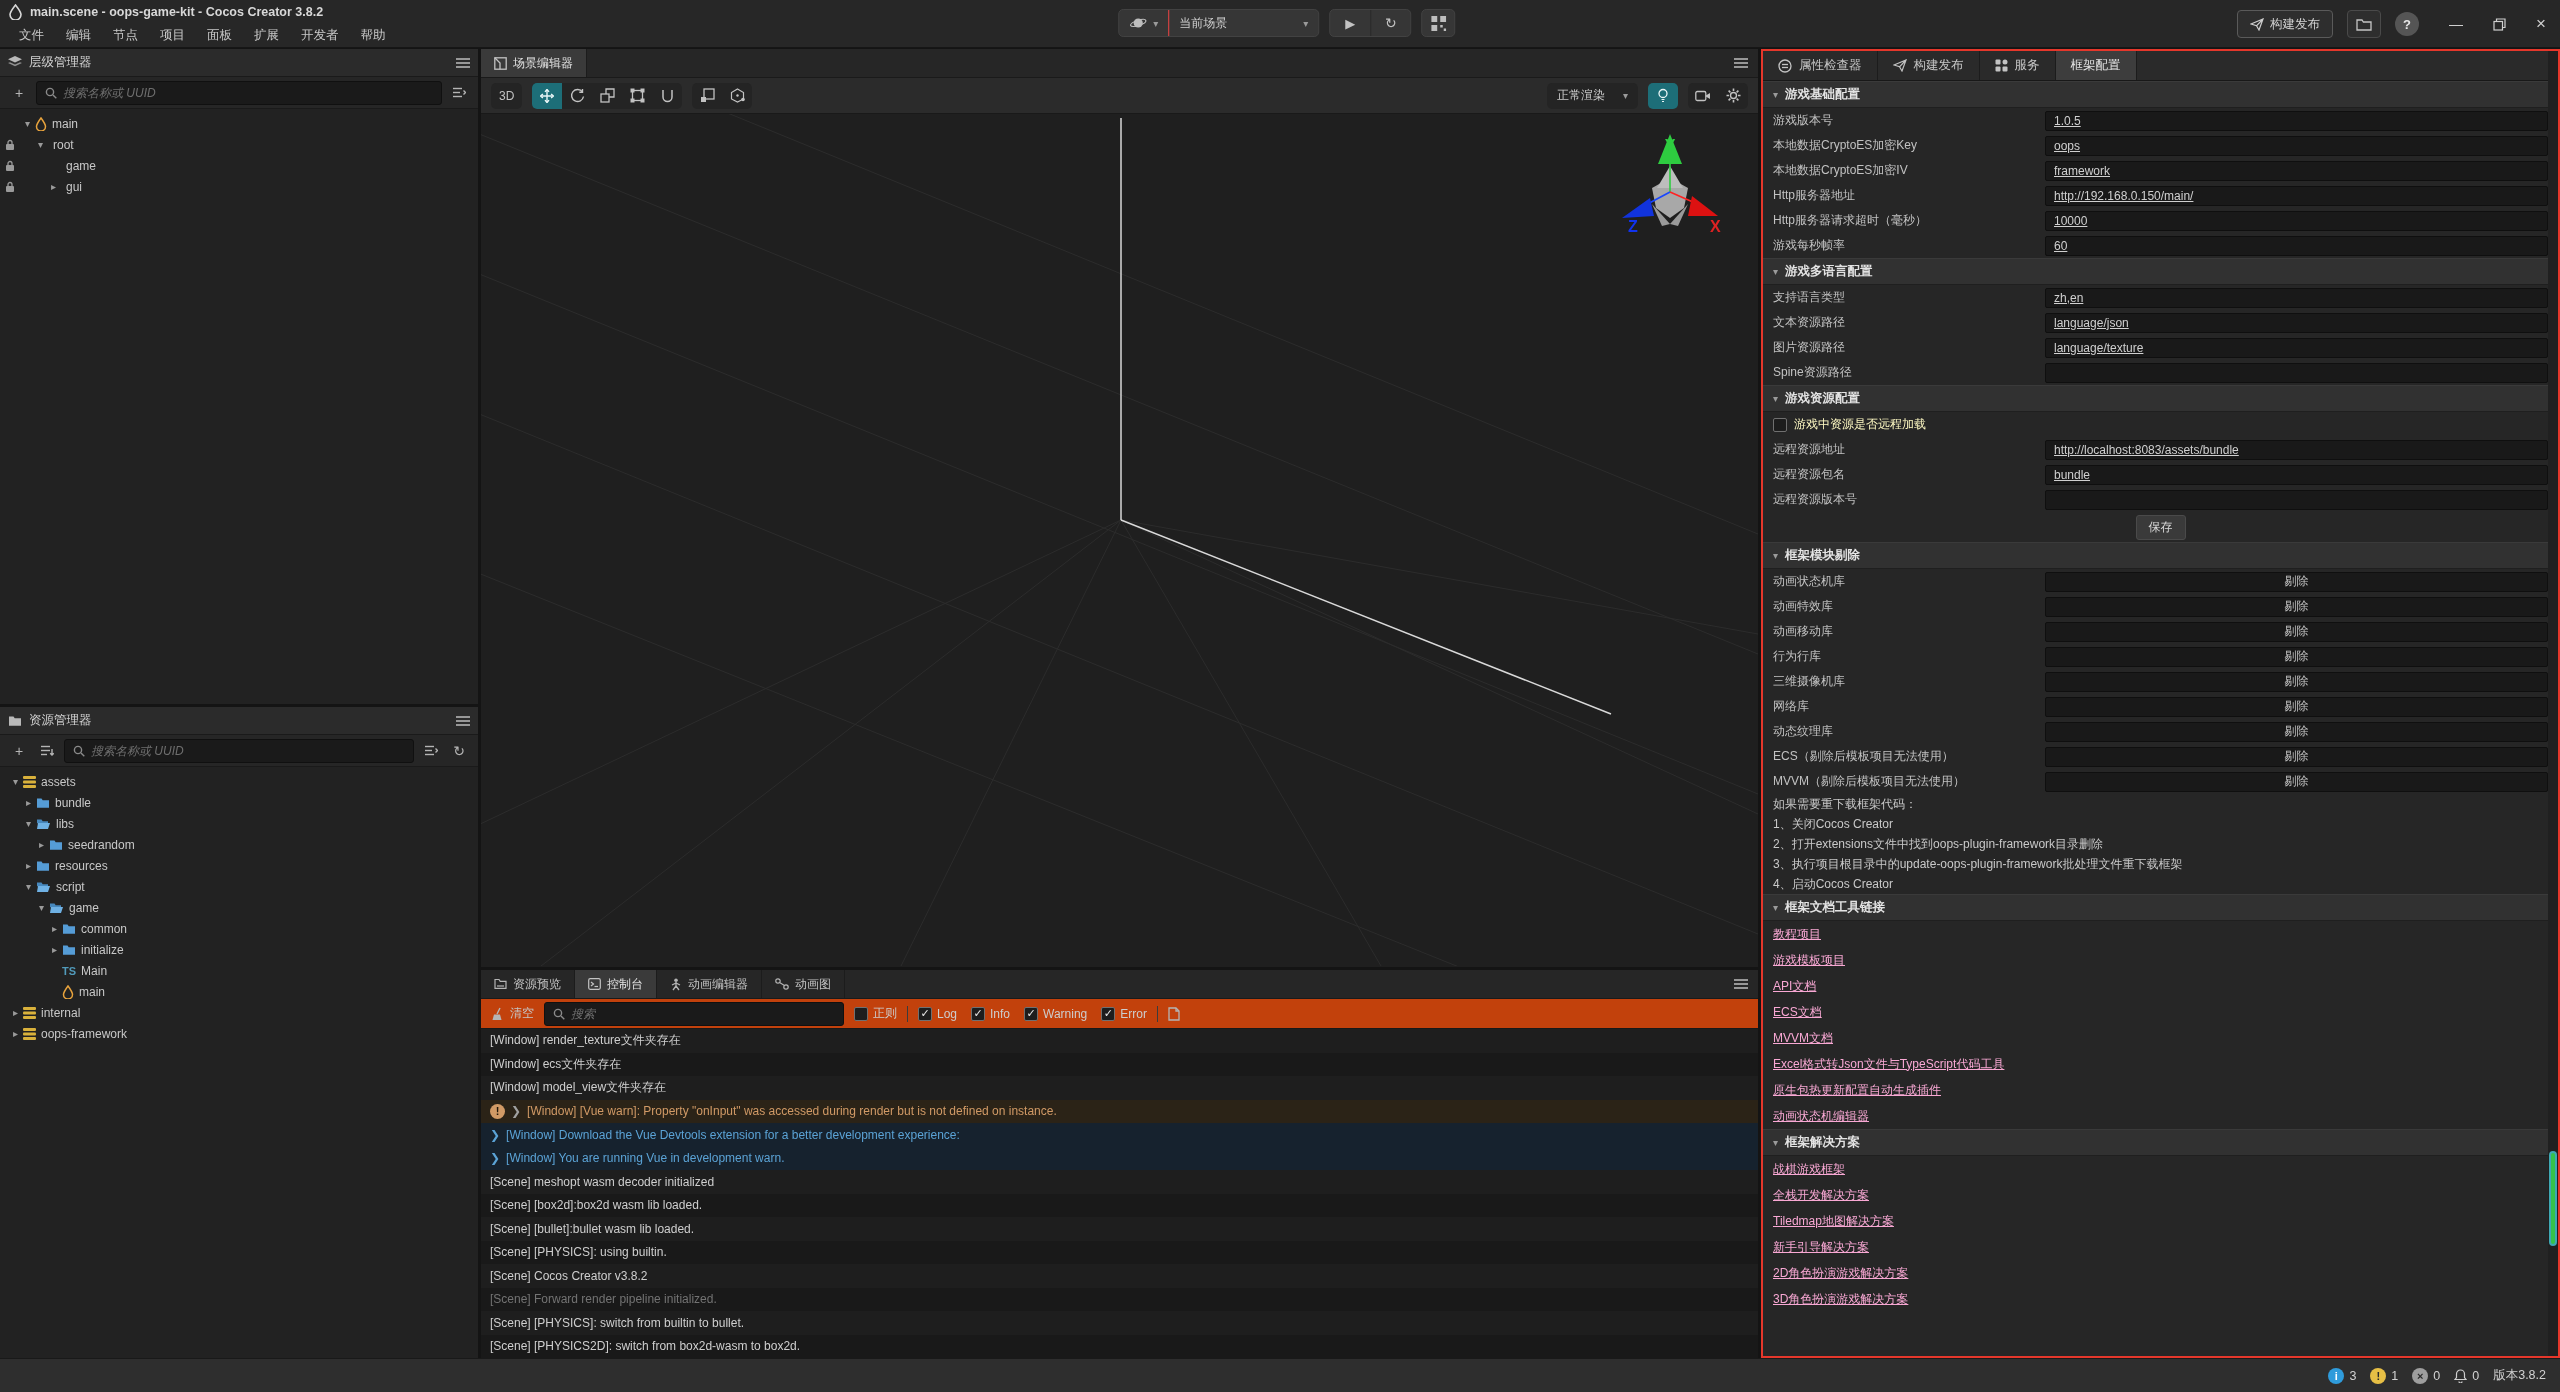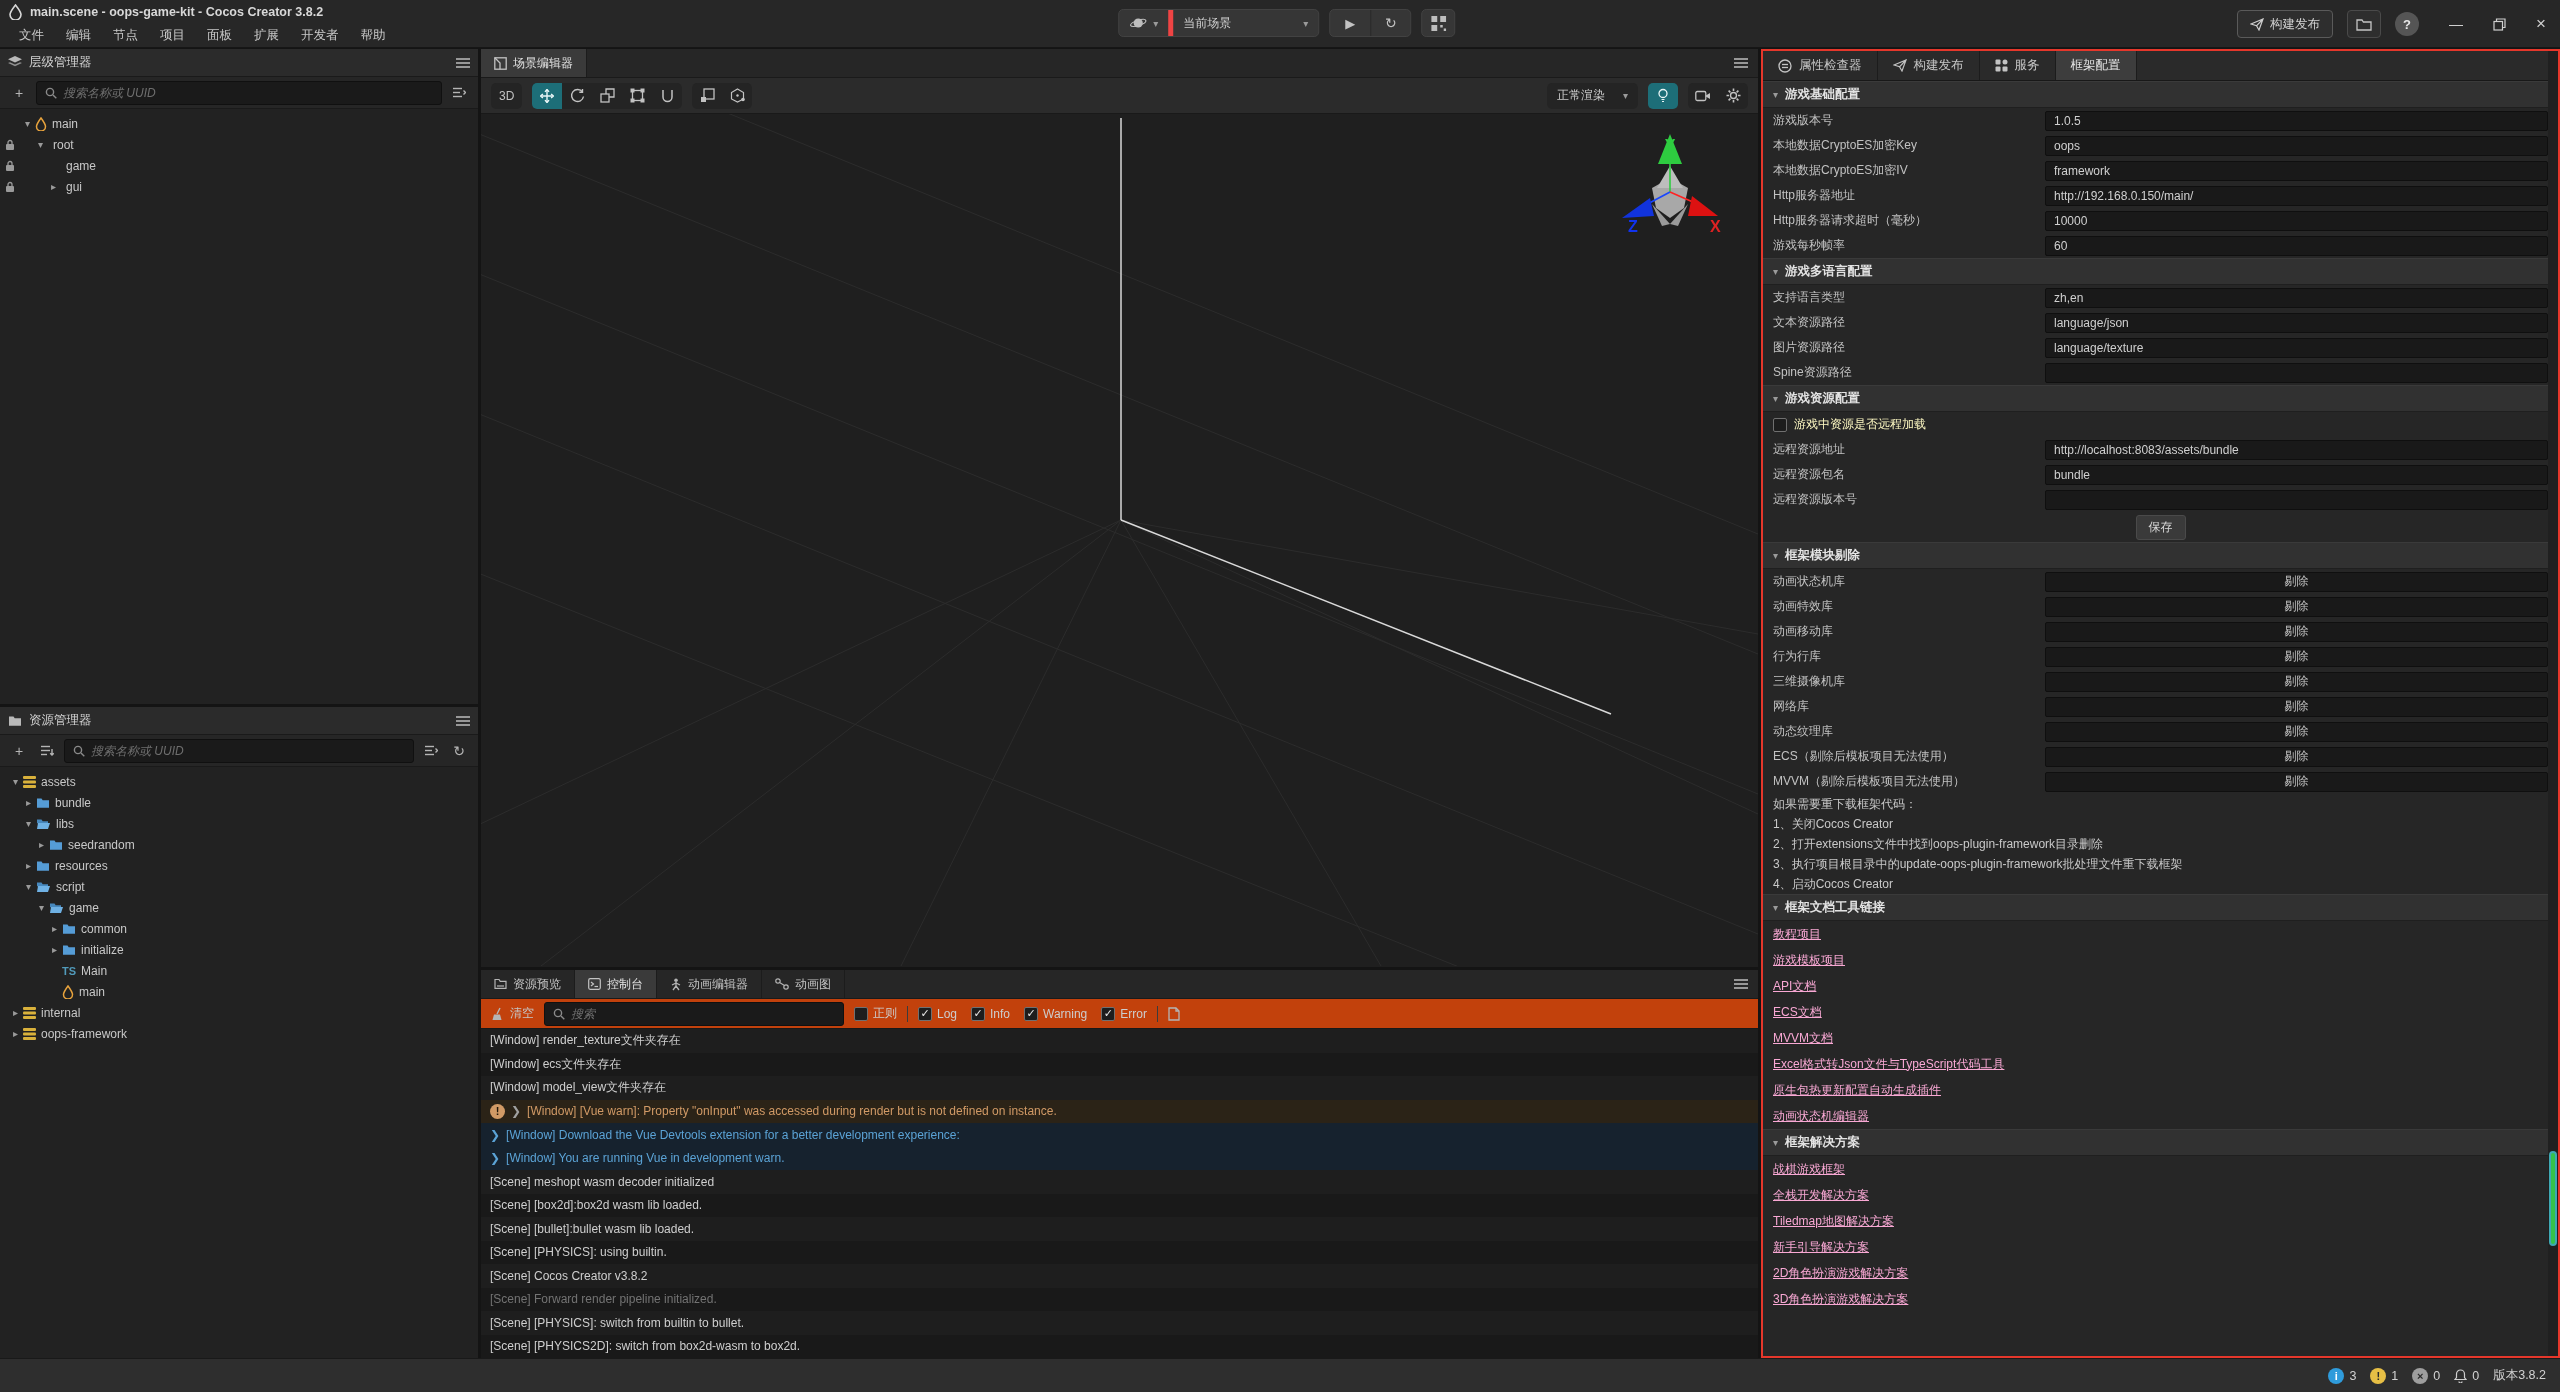--- a/index.html
+++ b/index.html
@@ -9,21 +9,21 @@
 
   
   .titlebar { position:relative; height:48px; background:#272727; border-bottom:1px solid #161616; }
   .tb-row1 { display:flex; align-items:center; height:24px; padding-left:8px; gap:7px; }
   .tb-title { color:#d8d8d8; font-size:12.5px; font-weight:bold; }
   .menubar { display:flex; align-items:center; height:22px; padding-left:10px; gap:4px; }
   .menu-item { padding:2px 9px; color:#c9c9c9; font-size:12.5px; border-radius:3px; cursor:default; }
   .tb-center { position:absolute; top:8px; left:50%; transform:translateX(-48%); display:flex; align-items:center; gap:10px; height:30px; }
   .tb-group { display:flex; align-items:center; background:#363636; border:1px solid #424242; border-radius:5px; height:28px; overflow:hidden; }
   .tb-seg { display:flex; align-items:center; gap:6px; padding:0 10px; height:100%; }
-  .tb-seg + .tb-seg { border-left:5px solid #ef4444; }
+  .tb-seg + .tb-seg { border-left:1px solid #ef4444; }
   .tb-btn { display:flex; align-items:center; justify-content:center; width:40px; height:100%; color:#c2c2c2; }
   .tb-btn + .tb-btn { border-left:1px solid #2a2a2a; }
   .tb-sq { display:flex; align-items:center; justify-content:center; width:34px; height:28px; background:#363636; border:1px solid #424242; border-radius:5px; }
   .tb-right { position:absolute; top:0; right:0; height:48px; display:flex; align-items:center; gap:14px; padding-right:14px; }
   .build-btn { display:flex; align-items:center; gap:6px; border:1px solid #5a5a5a; border-radius:4px; height:28px; padding:0 12px; color:#d2d2d2; background:#2e2e2e; font-size:12.5px; }
   .icon-btn { display:flex; align-items:center; justify-content:center; width:34px; height:28px; background:#2e2e2e; border:1px solid #4a4a4a; border-radius:4px; }
   .help-circle { width:24px; height:24px; border-radius:50%; background:#555; color:#e8e8e8; display:flex; align-items:center; justify-content:center; font-weight:bold; font-size:13px; }
   .win-ctl { display:flex; align-items:center; gap:30px; margin-left:16px; color:#cfcfcf; font-size:14px; }
   .chevron { color:#9a9a9a; font-size:10px; }
 
@@ -86,21 +86,21 @@
 
   
   .insp-tabs { height:30px; background:#2a2a2a; display:flex; border-bottom:1px solid #181818; flex:0 0 auto; }
   .insp-tab { display:flex; align-items:center; gap:7px; padding:0 15px; color:#c6c6c6; border-right:1px solid #1c1c1c; font-size:12.5px; }
   .insp-tab.active { background:#3d3d3d; color:#e5e5e5; }
   .insp-body { flex:1; overflow:hidden; position:relative; }
   .sec-head { height:27px; background:#313131; display:flex; align-items:center; gap:7px; padding:0 10px; color:#e3e3e3; font-weight:bold; font-size:12.5px; border-top:1px solid #3a3a3a; border-bottom:1px solid #1f1f1f; }
   .sec-chev { color:#9a9a9a; font-size:10px; font-weight:normal; }
   .frow { display:flex; align-items:center; height:25px; padding:0 10px; }
   .frow .flabel { width:272px; flex:0 0 auto; color:#c2c2c2; }
-  .frow .fvalue { flex:1; height:20px; background:#191919; border:1px solid #0f0f0f; border-radius:2px; color:#d0d0d0; font-size:12px; padding:0 8px; font-family:"Liberation Sans",sans-serif; outline:none; }
+  .frow .fvalue { flex:1; height:20px; background:#191919; border:1px solid #0f0f0f; border-radius:2px; color:#d0d0d0; font-size:12px; padding:0 8px; font-family:"Liberation Sans",sans-serif; outline:none;text-decoration:underline; }
   .frow .modbtn { flex:1; height:20px; background:#191919; border:1px solid #0f0f0f; border-radius:2px; color:#c5c5c5; font-size:12px; display:flex; align-items:center; justify-content:center; }
   .cbrow { display:flex; align-items:center; gap:7px; height:25px; padding:0 10px; color:#fef9c3; }
   .save-row { display:flex; justify-content:center; align-items:center; height:30px; }
   .save-btn { background:#3a3a3a; border:1px solid #4a4a4a; border-radius:3px; color:#dadada; padding:3px 12px; font-size:12px; }
   .note-line { padding:0 10px; line-height:20px; color:#c9c9c9; white-space:nowrap; }
   .link-row { display:flex; align-items:center; height:26px; padding:0 10px; }
   .link-row a { color:#f9a8d4; text-decoration:underline; cursor:pointer; white-space:nowrap; }
   .v-scroll { position:absolute; top:0; right:0; width:10px; bottom:0; background:#202020; }
   .v-thumb { position:absolute; right:1px; width:8px; height:95px; top:1100px; border:2px solid #3ea8b4; background:#35c24a; border-radius:4px; }
 

